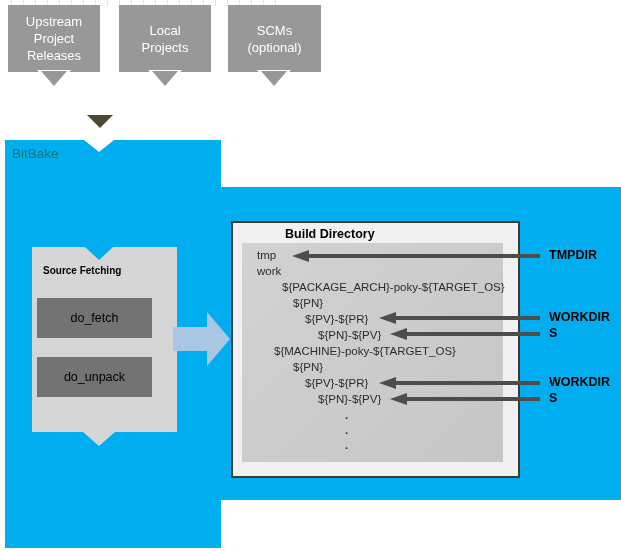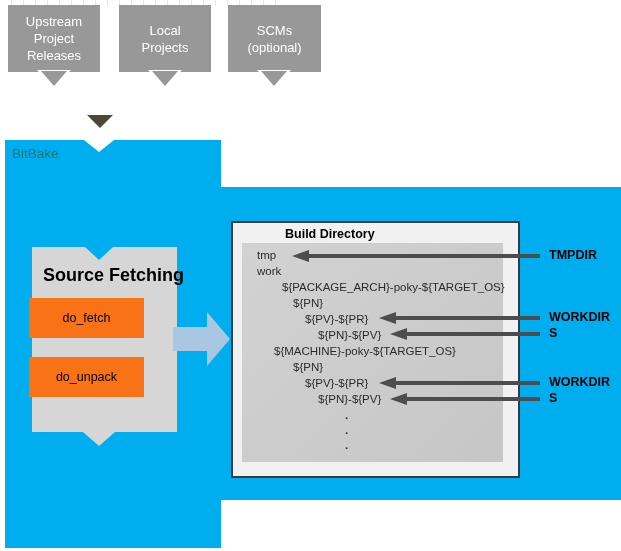--- a/index.html
+++ b/index.html
@@ -37,23 +37,23 @@
   .mirror-tab{left:87px;top:115px;border-left:13px solid transparent;border-right:13px solid transparent;border-top:13px solid #4B4833;}
   
   .blue-col{left:5px;top:140px;width:216px;height:408px;background:#00AEEF;}
   .blue-band{left:5px;top:187px;width:616px;height:313px;background:#00AEEF;}
   .blue-notch{left:84px;top:140px;border-left:15px solid transparent;border-right:15px solid transparent;border-top:12px solid #ffffff;}
   .bitbake-label{left:12px;top:146px;font-size:13.5px;font-weight:normal;color:#0f766e;}
   
   .fetch-panel{left:32px;top:247px;width:145px;height:185px;background:#D6D6D6;}
   .fetch-notch{left:85px;top:247px;border-left:14px solid transparent;border-right:14px solid transparent;border-top:13px solid #00AEEF;}
   .fetch-tab{left:83px;top:432px;border-left:16px solid transparent;border-right:16px solid transparent;border-top:14px solid #D6D6D6;}
-  .fetch-title{left:43px;top:265px;font-size:18px;font-weight:bold;color:#000000;}
+  .fetch-title{left:43px;top:265px;font-size:10px;font-weight:bold;color:#000000;}
   .task-box{
-    left:29px;width:115px;height:40px;background:#f97316;color:#000000;
+    left:37px;width:115px;height:40px;background:#737373;color:#000000;
     display:flex;align-items:center;justify-content:center;font-size:12.5px;
   }
   .task-fetch{top:298px;} .task-unpack{top:357px;justify-content:center;}
   
   .flow-arrow-shaft{left:173px;top:327px;width:35px;height:24px;background:#A9C7E3;}
   .flow-arrow-head{left:207px;top:312px;border-top:27px solid transparent;border-bottom:27px solid transparent;border-left:23px solid #A9C7E3;}
   
   .build-panel{
     left:231px;top:221px;width:289px;height:257px;box-sizing:border-box;
     background:#F1F1F1;border:2px solid #3A3A3A;

